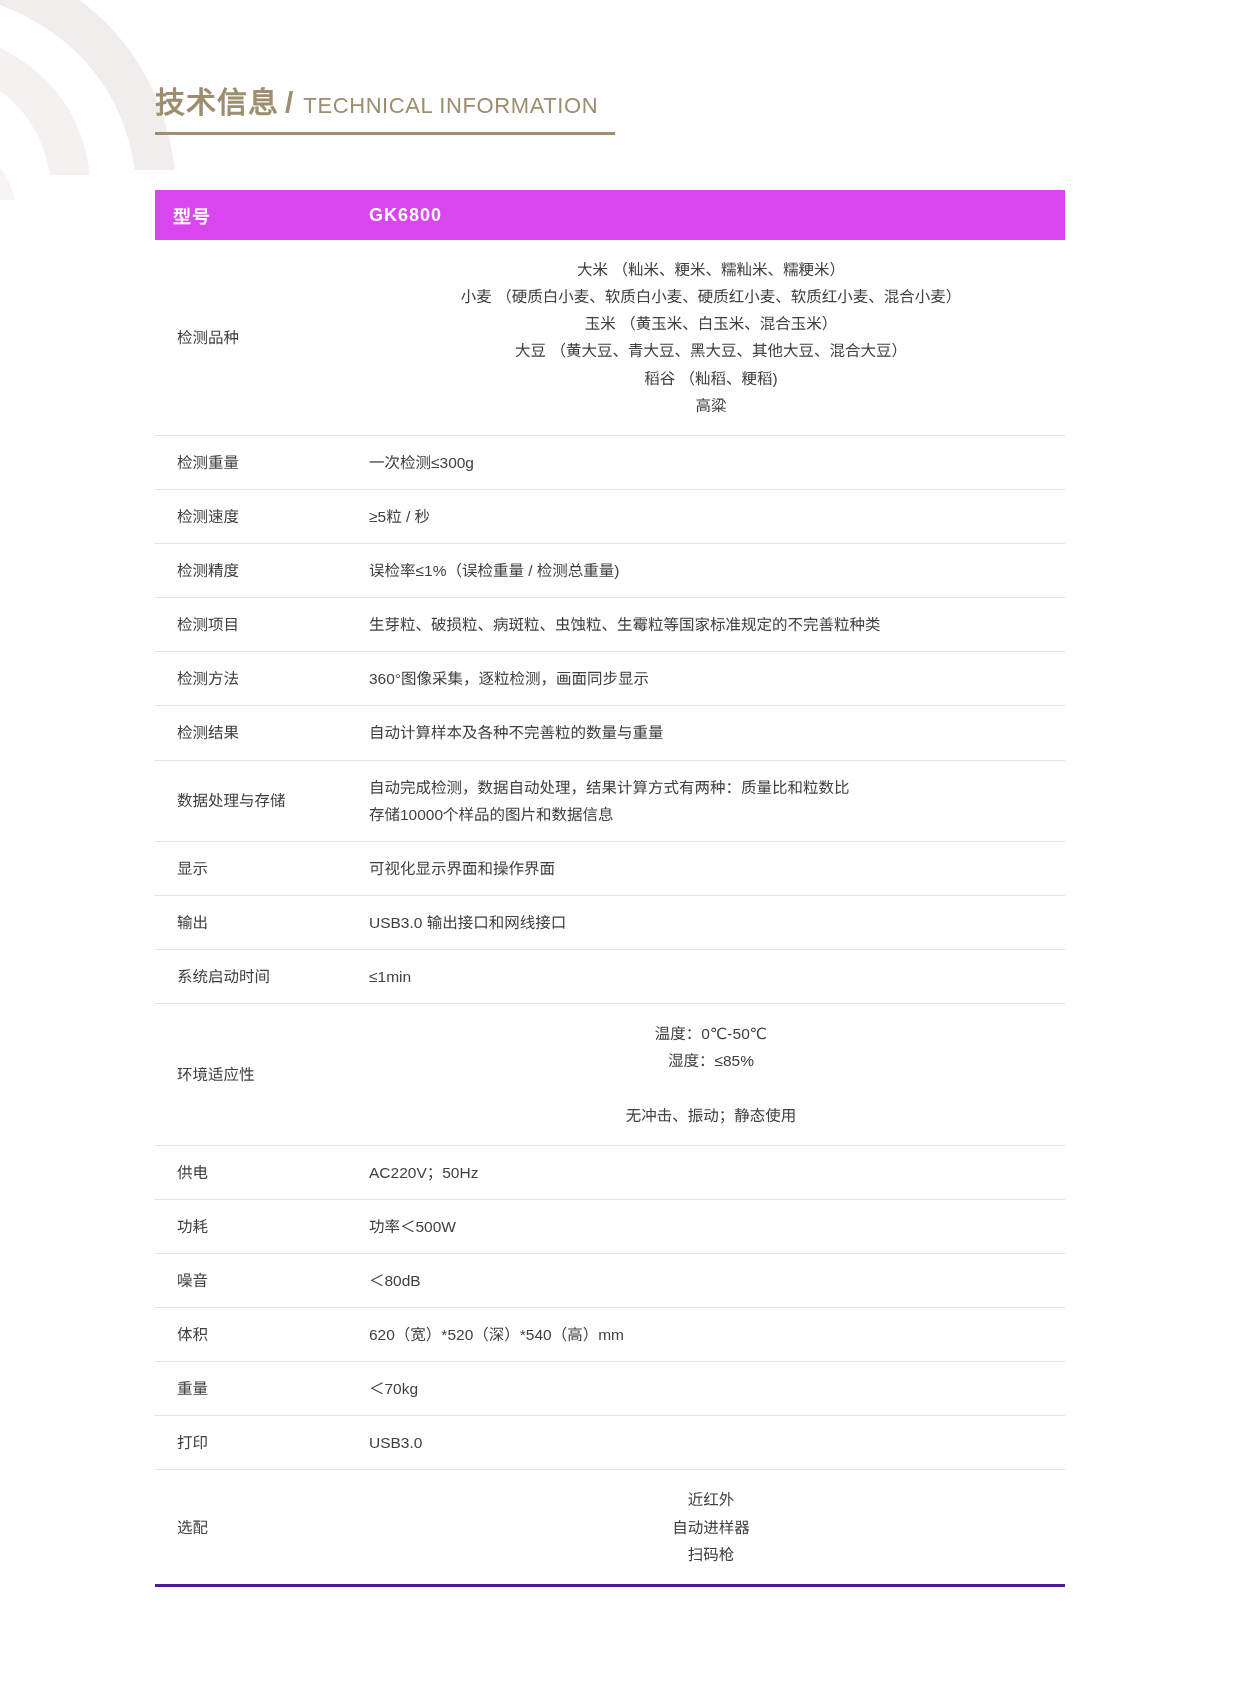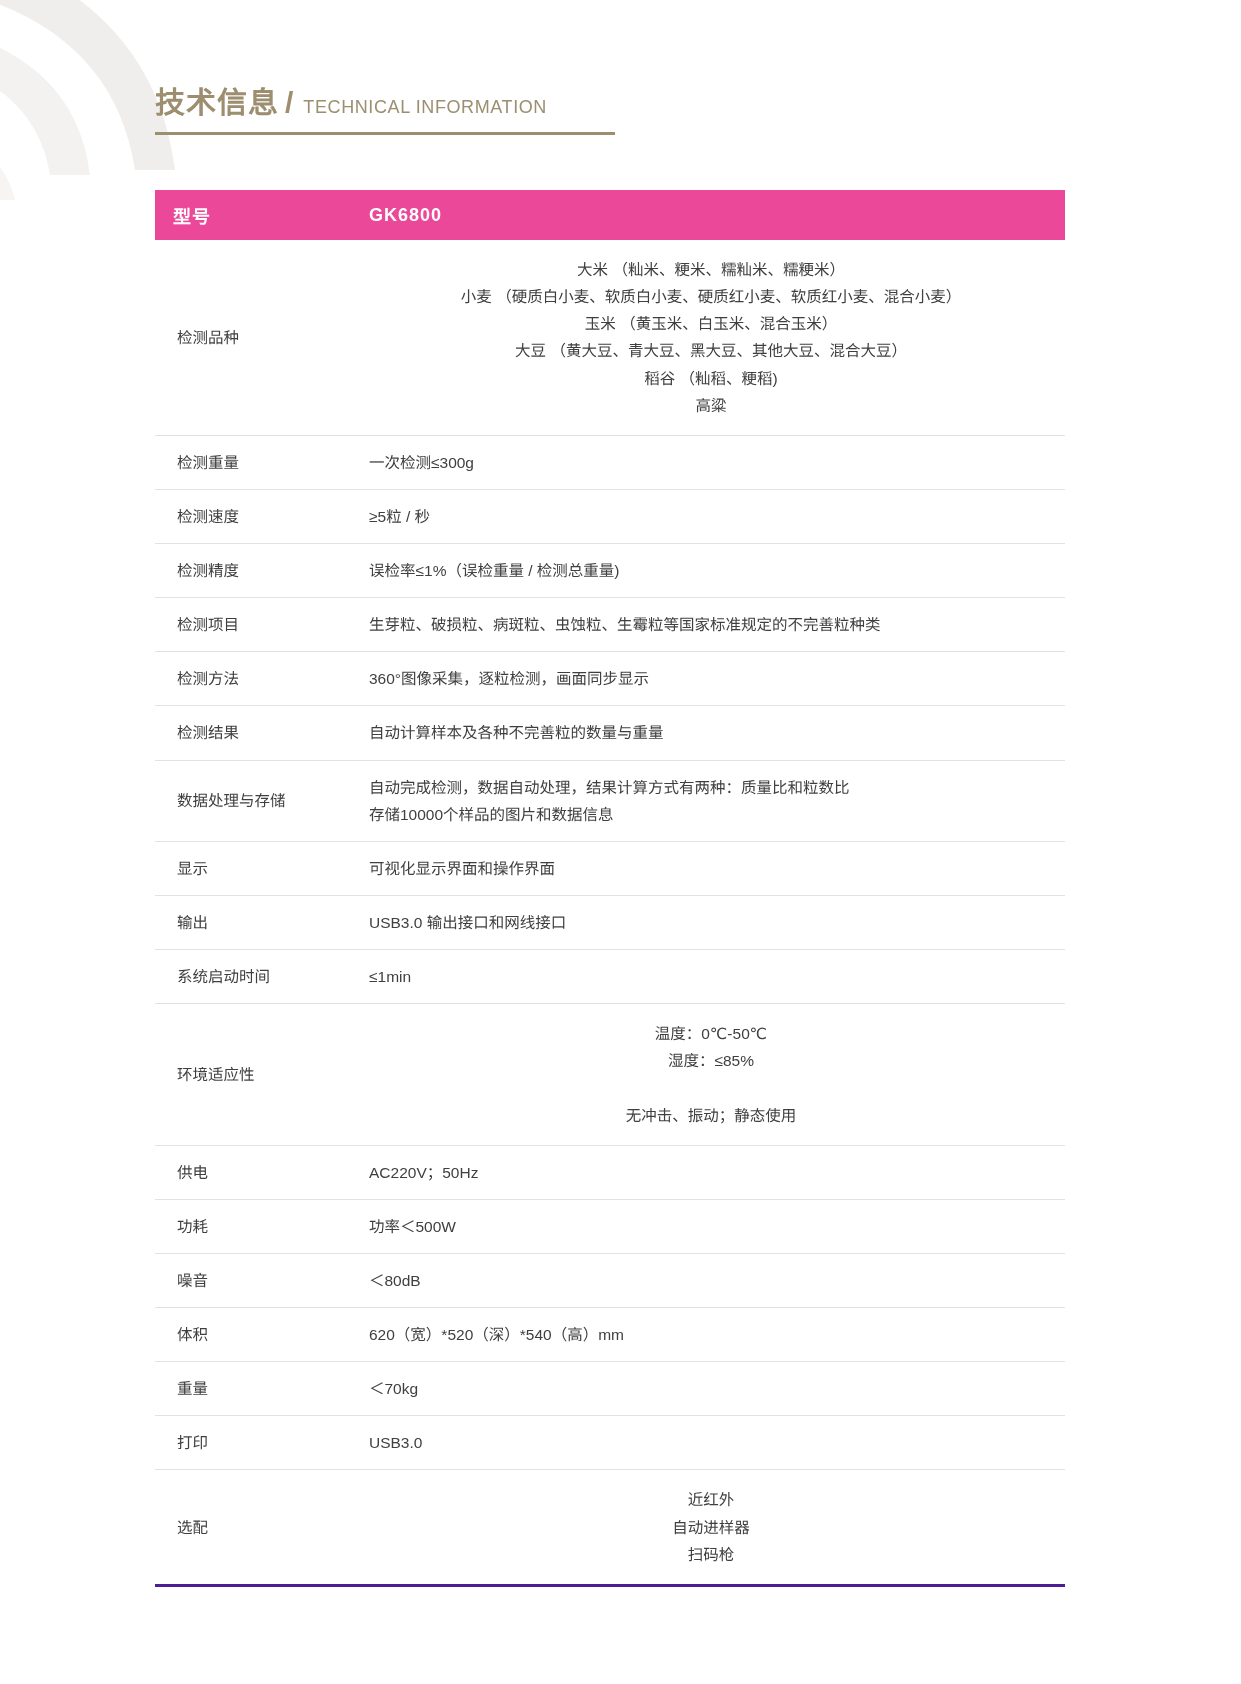--- a/index.html
+++ b/index.html
@@ -52,21 +52,21 @@
     line-height: 1;
   }
   .title-slash {
     font-size: 30px;
     font-weight: bold;
     color: #9c8e6f;
     margin: 0 6px 0 2px;
     line-height: 1;
   }
   .title-en {
-    font-size: 18px;
+    font-size: 22px;
     color: #9c8e6f;
     letter-spacing: 0.6px;
     line-height: 1;
     font-weight: 300;
   }
   .header-rule {
     margin-top: 14px;
     width: 460px;
     height: 3px;
     background: #9c8e6f;
@@ -79,21 +79,21 @@
     top: 190px;
     width: 910px;
     border-collapse: collapse;
     font-size: 15.5px;
     table-layout: fixed;
   }
   .spec-table col.c1 { width: 192px; }
   .spec-table col.c2 { width: 718px; }
 
   .spec-table thead th {
-    background: #ec4899;
+    background: #d946ef;
     color: #ffffff;
     font-weight: normal;
     text-align: left;
     padding: 12px 18px;
     font-size: 18px;
     letter-spacing: 1px;
   }
   .spec-table thead th.th-model {
     font-weight: bold;
   }

